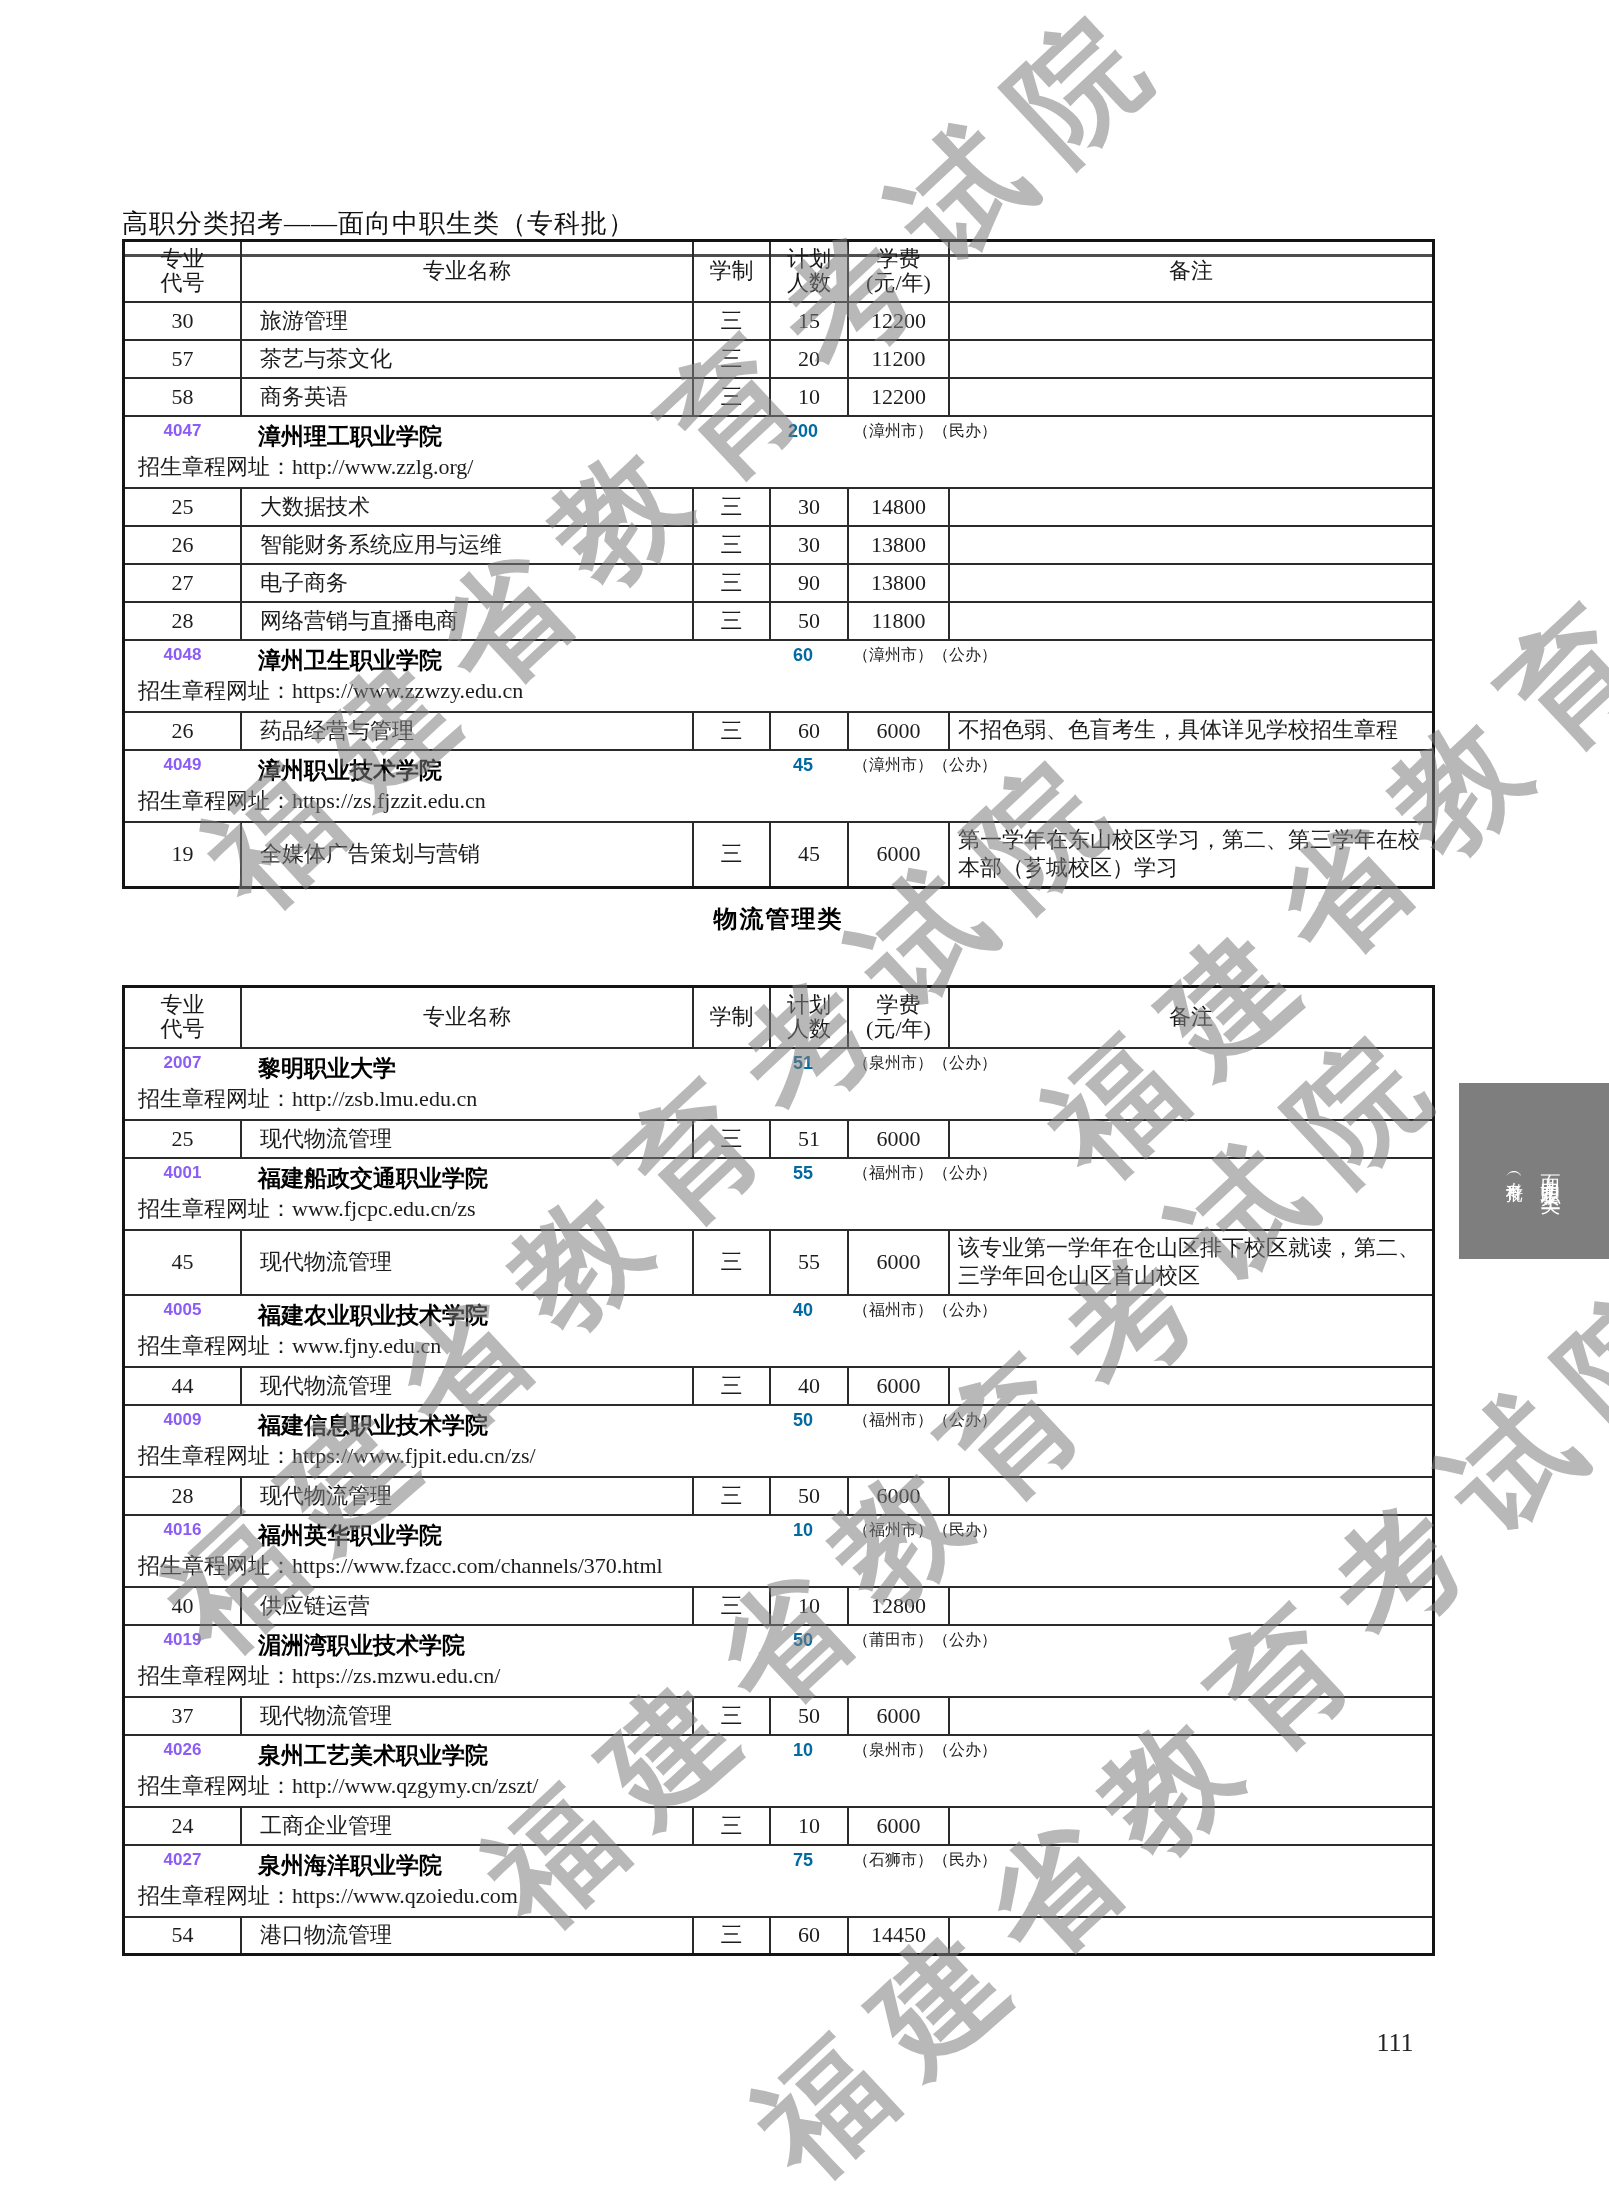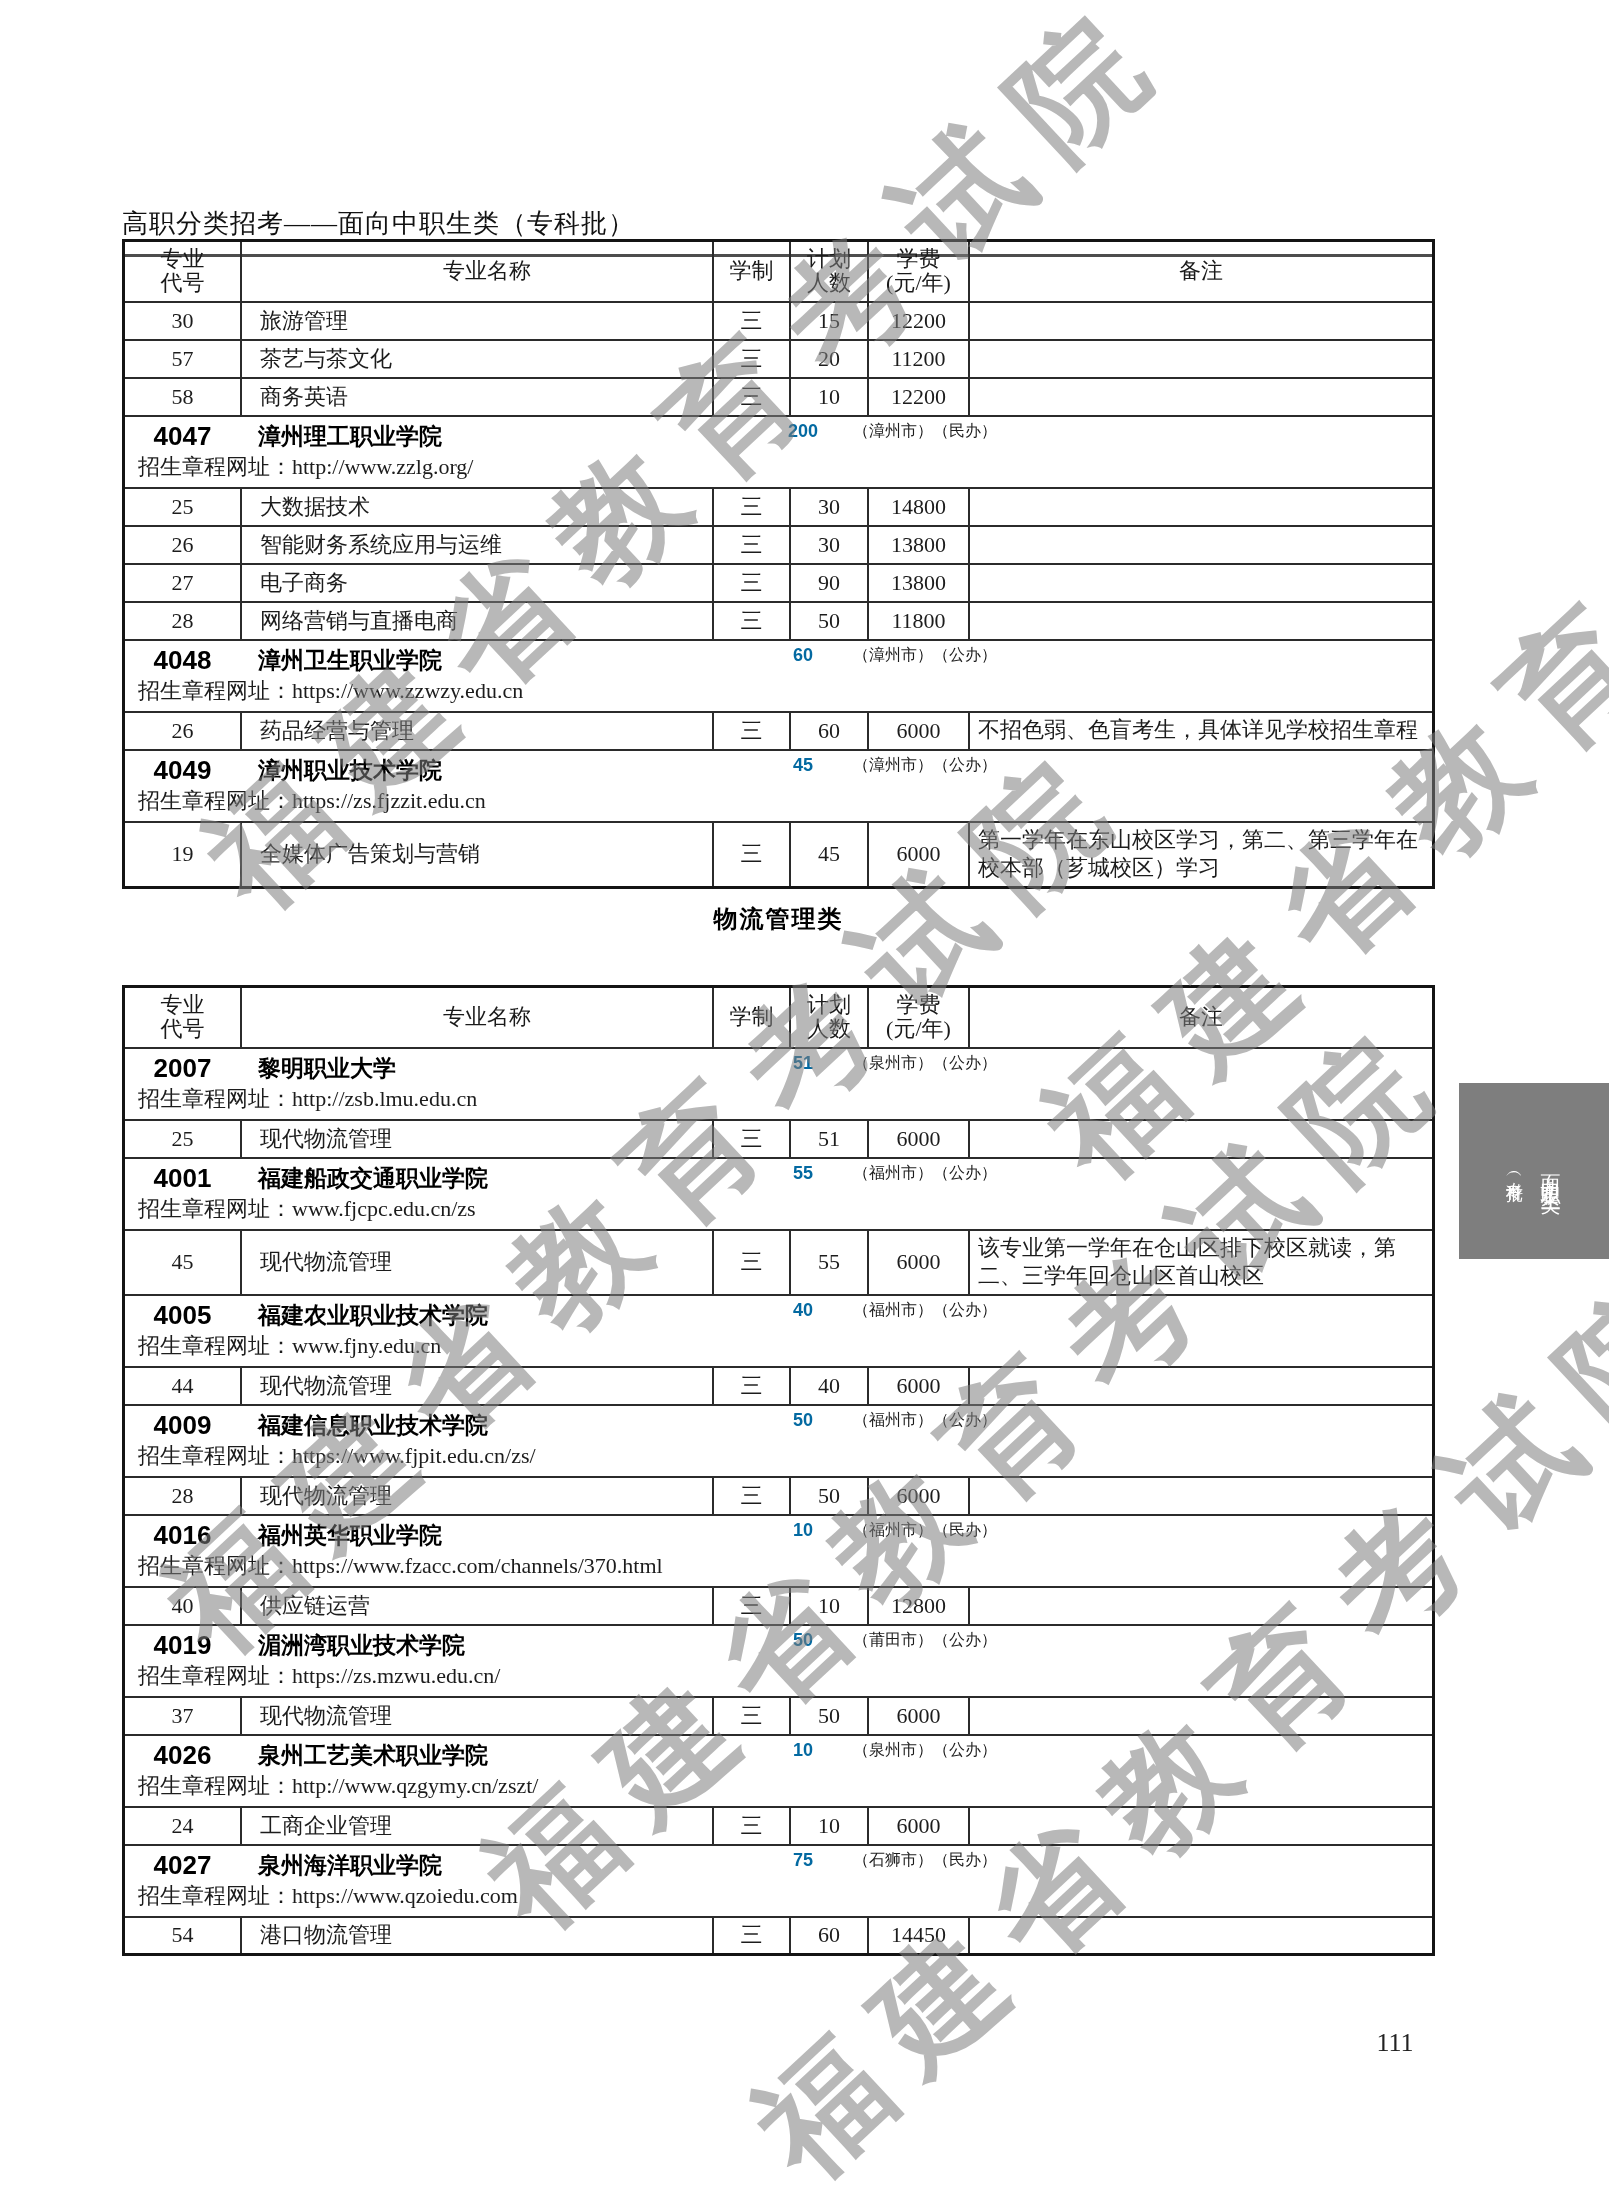--- a/index.html
+++ b/index.html
@@ -10,35 +10,35 @@
                  font-size:26px; letter-spacing:1px; color:#111; }
   .header-rule { position:absolute; left:122px; top:254px; width:1313px; height:3px; background:#4d4d4d; }
 
   table.sched { position:absolute; left:122px; width:1313px; border-collapse:collapse; table-layout:fixed;
                 border:3px solid #141414; }
   #table1 { top:239px; }
   #table2 { top:985px; }
   .sched th, .sched td { border:2px solid #2b2b2b; vertical-align:middle; }
   .sched thead tr { height:61px; }
   .sched th { font-weight:normal; font-size:22px; text-align:center; white-space:pre-line; line-height:1.12; padding:0; }
-  th.c0 { width:115px; } th.c1 { width:450px;padding-left:20px; } th.c2 { width:75px; }
+  th.c0 { width:115px; } th.c1 { width:450px; } th.c2 { width:75px; }
   th.c3 { width:76px; }  th.c4 { width:99px; }  th.c5 { width:auto; }
 
   tr.major { height:38px; }
   tr.major.tall { height:64px; }
   td { font-size:22px; color:#1c1c1c; padding:0; }
   td.c0, td.c2, td.c3, td.c4 { text-align:center; }
   td.c1 { padding-left:18px; }
   td.c5 { padding:3px 6px 3px 8px; line-height:1.3; }
 
   tr.school td { height:70px; padding:0; }
   .sblock { display:flex; flex-direction:column; justify-content:space-evenly; height:100%; }
   .school-line { position:relative; height:27px; }
   .sp-code { position:absolute; left:0; width:115px; text-align:center;
-             font-family:"Liberation Sans","DejaVu Sans",sans-serif; font-weight:bold; font-size:26px; color:#000000; }
+             font-family:"Liberation Sans","DejaVu Sans",sans-serif; font-weight:bold; font-size:17px; color:#8b5cf6; }
   .sp-name { position:absolute; left:133px; font-family:"Liberation Sans","DejaVu Sans",sans-serif;
              font-weight:bold; font-size:23px; color:#000; white-space:nowrap; }
   .sp-plan { position:absolute; left:640px; width:76px; text-align:center;
              font-family:"Liberation Sans","DejaVu Sans",sans-serif; font-weight:bold; font-size:18px; color:#0369a1; }
   .sp-city { position:absolute; left:728px; font-size:16px; white-space:nowrap; }
   .url-line { padding-left:13px; font-size:22px; }
 
   .section-title { position:absolute; left:122px; top:903px; width:1313px; text-align:center;
                    font-family:"Liberation Sans","DejaVu Sans",sans-serif; font-weight:bold;
                    font-size:24px; color:#000; letter-spacing:2px; }

